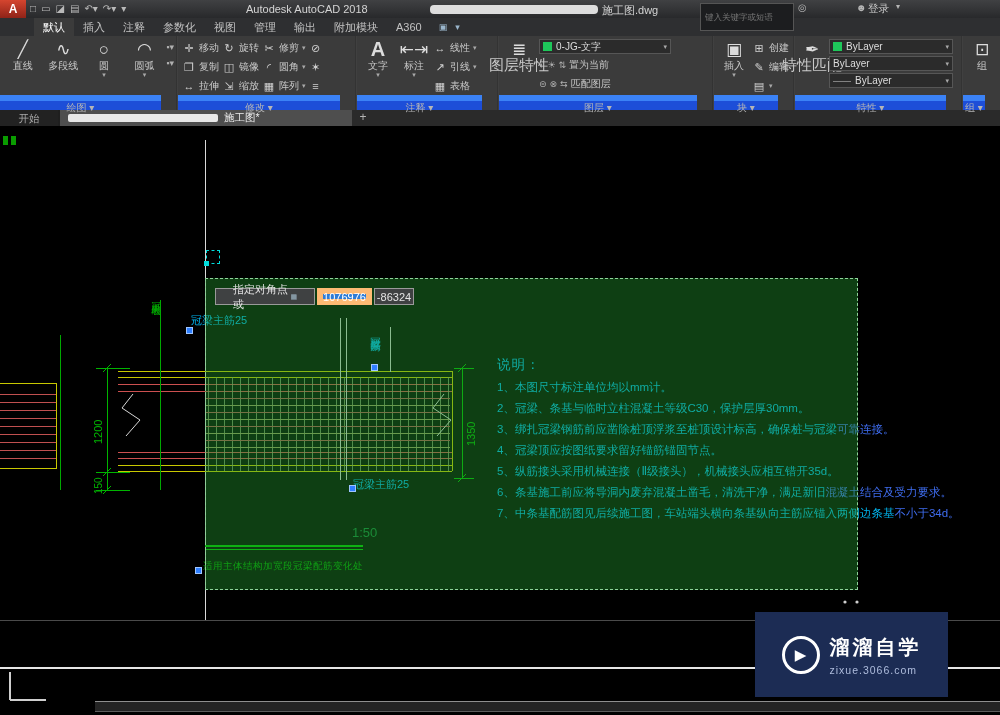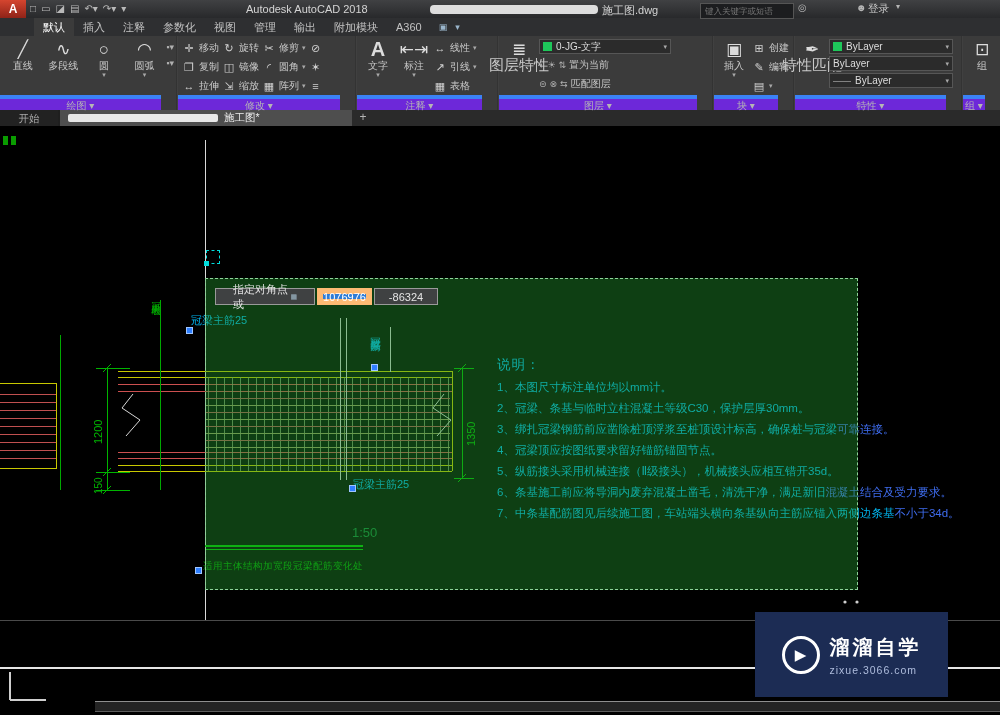--- a/index.html
+++ b/index.html
@@ -5,32 +5,32 @@
 *{box-sizing:border-box;margin:0;padding:0}
 html,body{width:1000px;height:715px;overflow:hidden}
 body{position:relative;background:#000;font-family:"Liberation Sans","DejaVu Sans",sans-serif}
 
 .titlebar{position:absolute;top:0;left:0;width:1000px;height:18px;background:linear-gradient(#404143,#28292b);z-index:40}
 .acad-logo{position:absolute;left:0;top:0;width:26px;height:18px;background:linear-gradient(#d5452f,#8f2318);color:#fff;font-weight:bold;font-size:12px;display:flex;align-items:center;justify-content:center}
 .qat{position:absolute;left:30px;top:0;height:18px;display:flex;align-items:center;gap:5px}
 .qat span{color:#b9b9b9;font-size:10px;line-height:18px}
 .tb-text{position:absolute;top:3px;font-size:11px;color:#d4d4d4;white-space:nowrap}
 .censor{position:absolute;background:#ececec;border-radius:4px;opacity:.92}
-.searchbox{position:absolute;left:700px;top:3px;width:94px;height:16px;background:#1c1d1f;border:1px solid #555;color:#9a9a9a;font-size:8.5px;padding:0 4px;outline:none}
+.searchbox{position:absolute;left:700px;top:3px;width:94px;height:28px;background:#1c1d1f;border:1px solid #555;color:#9a9a9a;font-size:8.5px;padding:0 4px;outline:none}
 .tb-ico{position:absolute;top:2px;color:#b5b5b5;font-size:10px}
 
 .tabsrow{position:absolute;top:18px;left:0;width:1000px;height:18px;background:#2e2f31;display:flex;align-items:stretch;padding-left:34px;z-index:39}
 .rtab{padding:0 9px;font-size:11px;line-height:18px;color:#c2c2c2;white-space:nowrap}
 .rtab.active{background:#3b3b3b;color:#fff}
 .tabs-extra{color:#9ab6cc;font-size:9px;line-height:18px;margin-left:8px}
 
 .ribbon{position:absolute;top:36px;left:0;width:1000px;height:74px;background:#3b3b3b;display:flex;z-index:38}
 .rpanel{position:relative;height:74px;padding:2px 2px 16px 4px}
 .psep{width:2px;height:74px;background:linear-gradient(90deg,#2c2c2c,#474747)}
-.plabel{position:absolute;left:0;right:15px;bottom:0;height:15px;background:#6d28d9;border-top:4px solid #3b82f6;color:#b5b5b5;font-size:10px;text-align:center;line-height:14px;white-space:nowrap}
+.plabel{position:absolute;left:0;right:15px;bottom:0;height:15px;background:#1d4ed8;border-top:6px solid #3b82f6;color:#b5b5b5;font-size:10px;text-align:center;line-height:14px;white-space:nowrap}
 .prow{display:flex;align-items:flex-start}
 .bigbtn{display:flex;flex-direction:column;align-items:center;width:38px;padding-top:1px}
 .bigico{font-size:17px;line-height:21px;color:#dcdcdc}
 .blab{font-size:10px;color:#c9c9c9;white-space:nowrap;line-height:11px}
 .blab2{font-size:15px;color:#c9c9c9;text-align:center;line-height:9px;white-space:nowrap}
 .caret{font-size:7px;color:#a9a9a9;line-height:7px}
 .scol{display:flex;flex-direction:column}
 .srow{display:flex;align-items:center;height:19px;gap:3px}
 .sico{font-size:11px;color:#cfcfcf;width:14px;text-align:center;line-height:14px}
 .slab{font-size:10px;color:#c9c9c9;white-space:nowrap}
@@ -468,21 +468,21 @@
   <div class="dscale">1:50</div>
   <div class="dsub">适用主体结构加宽段冠梁配筋变化处</div>
 
   <div class="sel"></div>
 
   <div class="di di-gray" style="left:215px;width:100px;justify-content:space-between;padding:0 17px">
     <span>指定对角点或</span>
       <span style="font-size:7px;color:#9fb7c7">▦</span>
   </div>
   <div class="di di-blue" style="left:317px;width:55px">1076976</div>
-  <div class="di di-gray" style="left:374px;width:64px;justify-content:center">-86324</div>
+  <div class="di di-gray" style="left:374px;width:40px;justify-content:center">-86324</div>
 
   <div class="pickbox">
       <i></i>
     </div>
 
   <div class="grip" style="left:186px;top:201px"></div>
   <div class="grip" style="left:371px;top:238px"></div>
   <div class="grip" style="left:349px;top:359px"></div>
   <div class="grip" style="left:195px;top:441px"></div>
 

